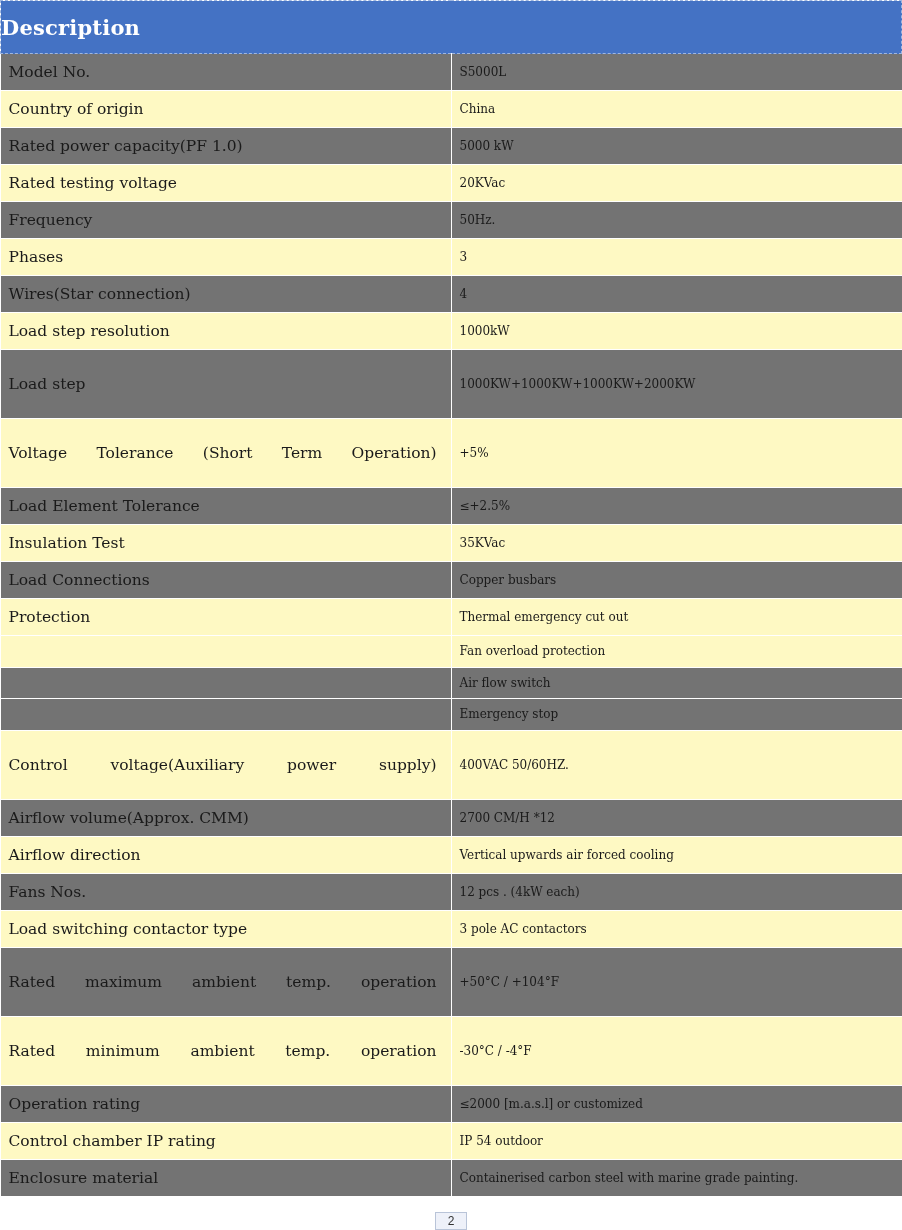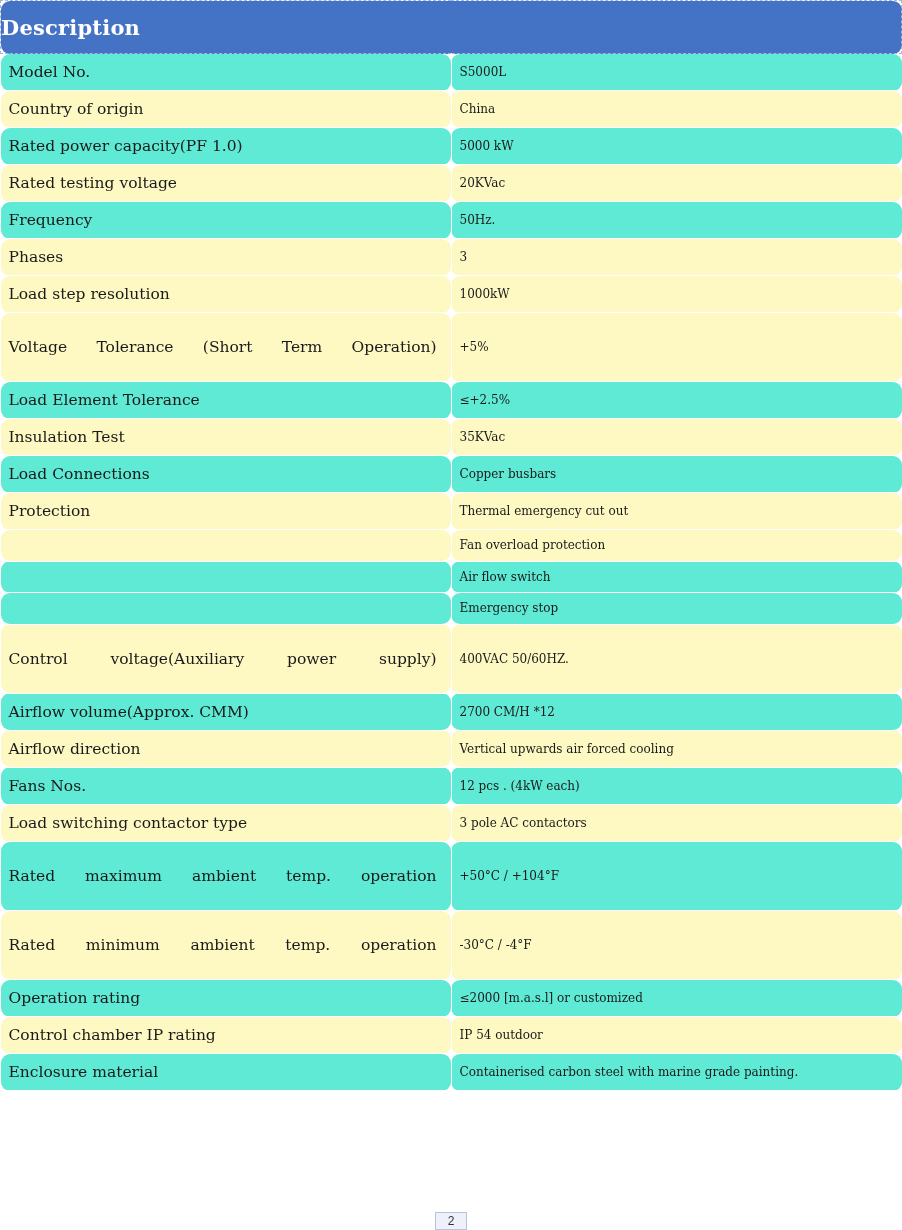--- a/index.html
+++ b/index.html
@@ -22,21 +22,20 @@
   }
   table.spec {
     border-collapse: collapse;
     width: 902px;
     table-layout: fixed;
   }
   table.spec td, table.spec th {
     padding: 0;
     margin: 8px;
     vertical-align: middle;
-    border-radius: 9px;
   }
   .hdr-row td {
     background: #4472c4;
     color: #ffffff;
     font-size: 21px;
     font-weight: bold;
     letter-spacing: 0.2px;
     height: 52px;
     padding: 4px 10px 6px 10px;
     border: 1px dashed #9fb6e0;
@@ -46,21 +45,21 @@
     padding: 6px 8px 6px 8px !important;
     font-size: 15.5px;
     line-height: 1.55;
     border-right: 1px solid #ffffff;
   }
   .c-value {
     padding: 6px 8px 6px 8px !important;
     font-size: 12px;
     line-height: 1.55;
   }
-  .r-a td { background: #5eead4; }
+  .r-a td { background: #737373; }
   .r-b td { background: #fef9c3; }
   tr.row td { border-bottom: 1px solid #ffffff; }
   .justify {
     text-align: justify;
     text-align-last: justify;
     padding-right: 14px !important;
   }
   .tall { height: 56px; }
   .pagebox {
     position: absolute;
@@ -108,23 +107,31 @@
           <td class="c-value">20KVac</td>
         </tr>
         <tr class="row r-a">
           <td class="c-label">Frequency</td>
           <td class="c-value">50Hz.</td>
         </tr>
         <tr class="row r-b">
           <td class="c-label">Phases</td>
           <td class="c-value">3</td>
         </tr>
+        <tr class="row r-a">
+          <td class="c-label">Wires(Star connection)</td>
+          <td class="c-value">4</td>
+        </tr>
         <tr class="row r-b">
           <td class="c-label">Load step resolution</td>
           <td class="c-value">1000kW</td>
+        </tr>
+        <tr class="row r-a">
+          <td class="c-label tall">Load step</td>
+          <td class="c-value tall">1000KW+1000KW+1000KW+2000KW</td>
         </tr>
         <tr class="row r-b">
           <td class="c-label justify tall">Voltage Tolerance (Short Term Operation)</td>
           <td class="c-value tall">+5%</td>
         </tr>
         <tr class="row r-a">
           <td class="c-label">Load Element Tolerance</td>
           <td class="c-value">≤+2.5%</td>
         </tr>
         <tr class="row r-b">

